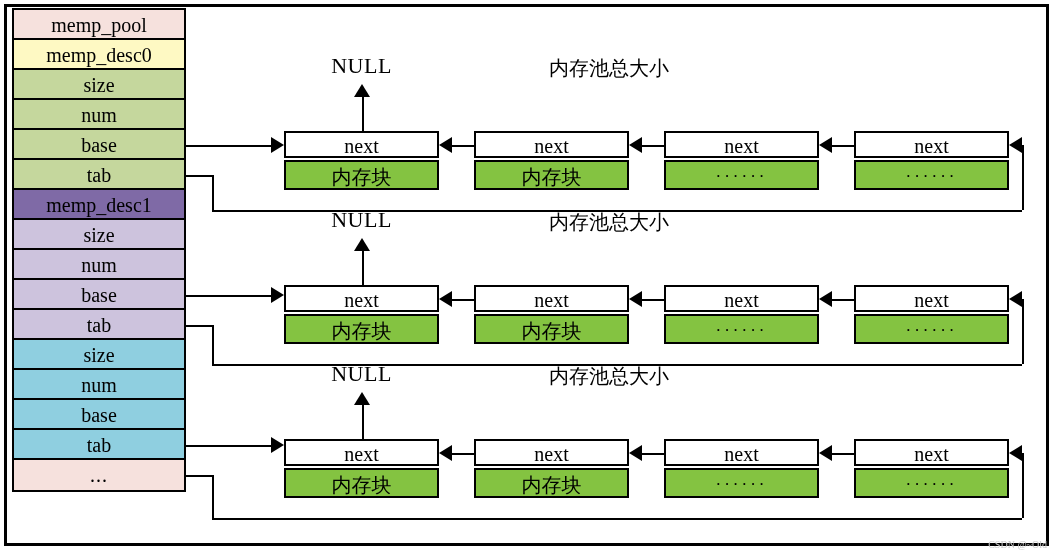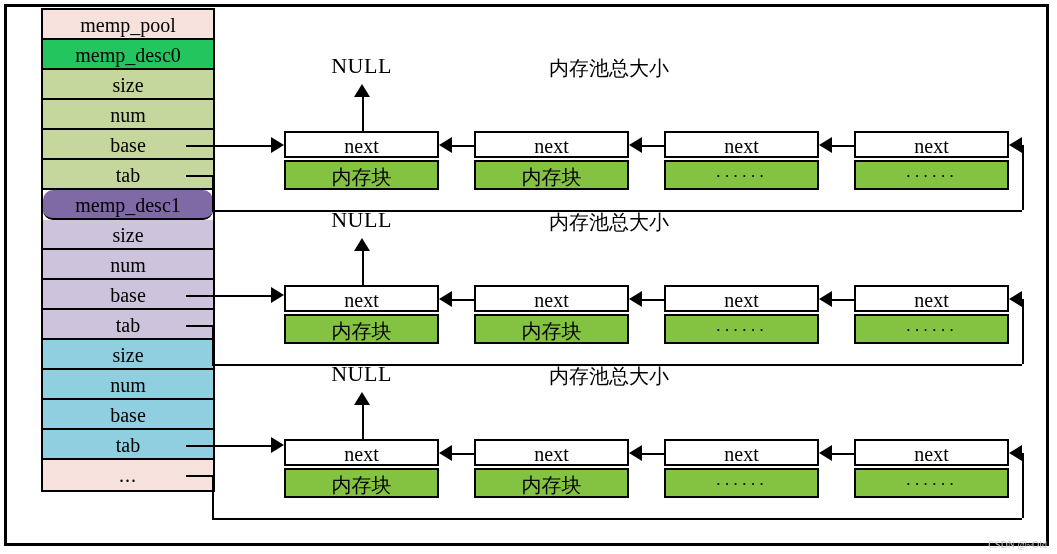--- a/index.html
+++ b/index.html
@@ -12,33 +12,33 @@
 
   
   .outer-frame{
     position:absolute;left:4px;top:4px;width:1045px;height:542px;
     border:3px solid #000;box-sizing:border-box;background:#fff;
   }
 
   
   .struct-table{
     position:absolute;left:12px;top:8px;width:174px;
-    border:2px solid #000;box-sizing:border-box;margin-left:29px;
+    border:2px solid #000;box-sizing:border-box;
   }
   .srow{
     height:30px;line-height:30px;text-align:center;
     font-size:20px;box-sizing:border-box;
     border-bottom:2px solid #000;
     white-space:nowrap;overflow:hidden;
   }
   .srow:last-child{border-bottom:none;}
   .c-pool{background:#f6e1dd;}
-  .c-hdr0{background:#22c55e;}
+  .c-hdr0{background:#fef9c3;}
   .c-body0{background:#c5d79d;}
-  .c-hdr1{background:#7f6aa6;border-radius:10px;}
+  .c-hdr1{background:#7f6aa6;}
   .c-body1{background:#cdc3dd;}
   .c-hdr2{background:#2c8496;}
   .c-body2{background:#8fcfe0;}
   .c-dots{background:#f6e1dd;font-size:20px;letter-spacing:1px;}
 
   
   .node{position:absolute;width:155px;}
   .node .next{
     height:27px;line-height:27px;text-align:center;font-size:20px;
     background:#fff;border:2.5px solid #000;box-sizing:border-box;

